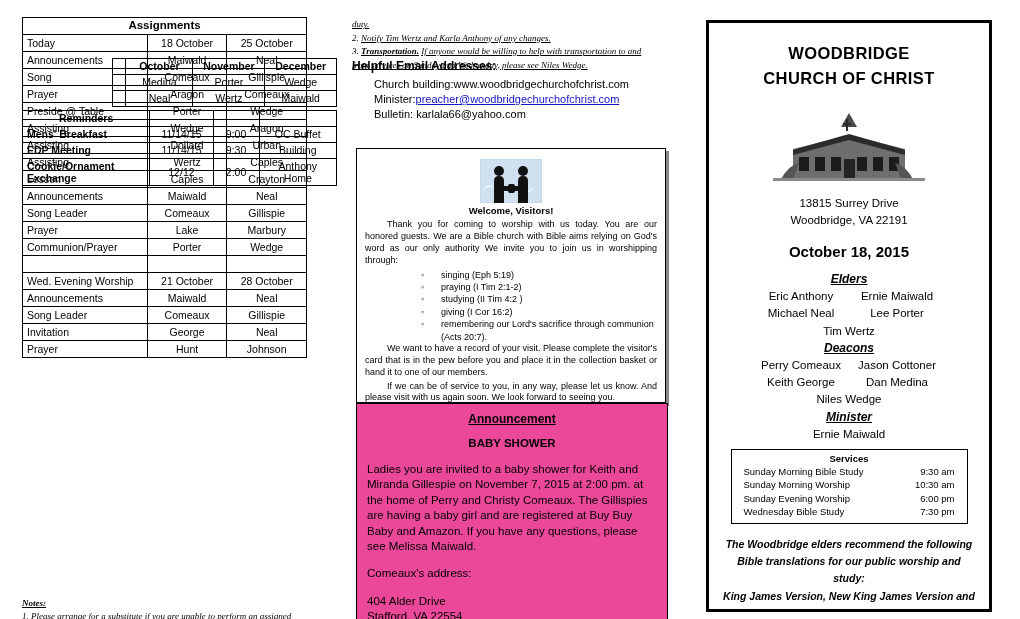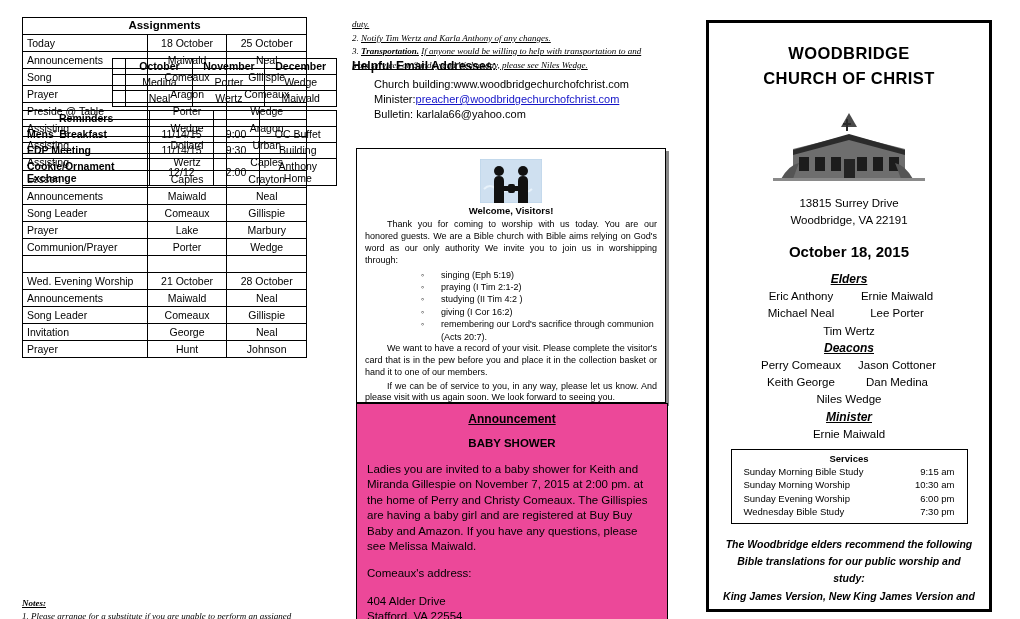--- a/index.html
+++ b/index.html
@@ -425,21 +425,21 @@
       </div>
 
     <div class="role-head">Minister</div>
     <div class="role-row">Ernie Maiwald</div>
 
     <div id="services-box">
       <div class="s-title">Services</div>
       <div id="services-list">
           <div class="s-row">
             <span>Sunday Morning Bible Study</span>
-            <span>9:15 am</span>
+            <span>9:30 am</span>
           </div>
           <div class="s-row">
             <span>Sunday Morning Worship</span>
             <span>10:30 am</span>
           </div>
           <div class="s-row">
             <span>Sunday Evening Worship</span>
             <span>6:00 pm</span>
           </div>
           <div class="s-row">

